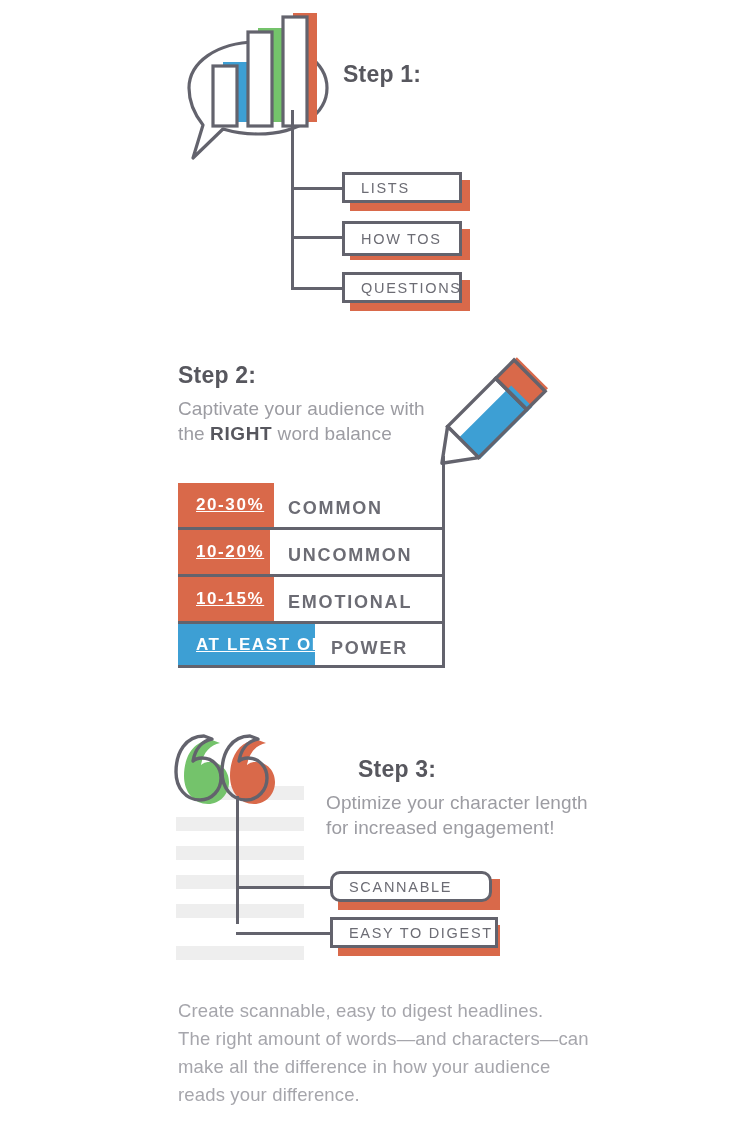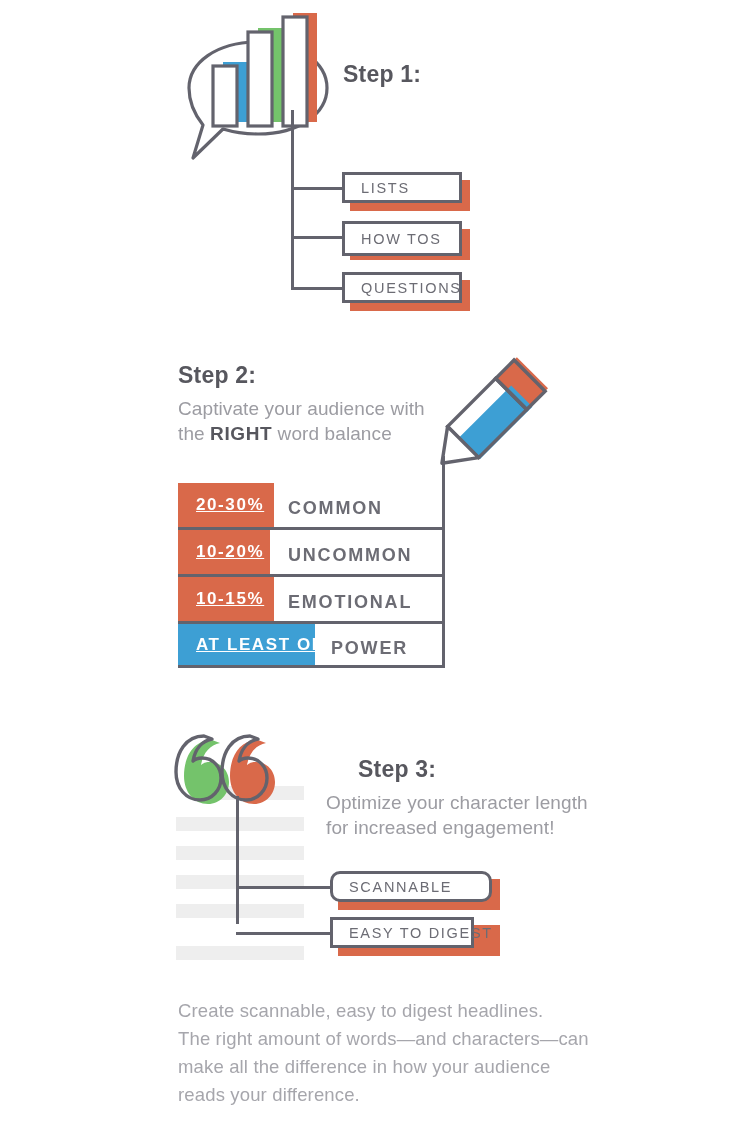--- a/index.html
+++ b/index.html
@@ -234,21 +234,21 @@
   <div class="abs line-v" style="left:236px; top:796px; height:128px;"></div>
   <div class="abs line-h" style="left:236px; top:886px; width:96px;"></div>
   <div class="abs line-h" style="left:236px; top:932px; width:96px;"></div>
 
   <div class="abs labelbox-shadow" style="left:338px; top:879px; width:162px; height:31px;"></div>
   <div class="abs labelbox" style="left:330px; top:871px; width:162px; height:31px;border-radius:10px;">
     <span class="labelbox-text">SCANNABLE</span>
   </div>
 
   <div class="abs labelbox-shadow" style="left:338px; top:925px; width:162px; height:31px;"></div>
-  <div class="abs labelbox" style="left:330px; top:917px; width:144px; height:31px;">
+  <div class="abs labelbox" style="left:330px; top:917px; width:168px; height:31px;">
     <span class="labelbox-text">EASY TO DIGEST</span>
   </div>
 
   <div class="abs closing" style="left:178px; top:997px; width:430px;">
     <div>Create scannable, easy to digest headlines.</div>
     <div>The right amount of words—and characters—can</div>
     <div>make all the difference in how your audience</div>
     <div>reads your difference.</div>
   </div>
 

